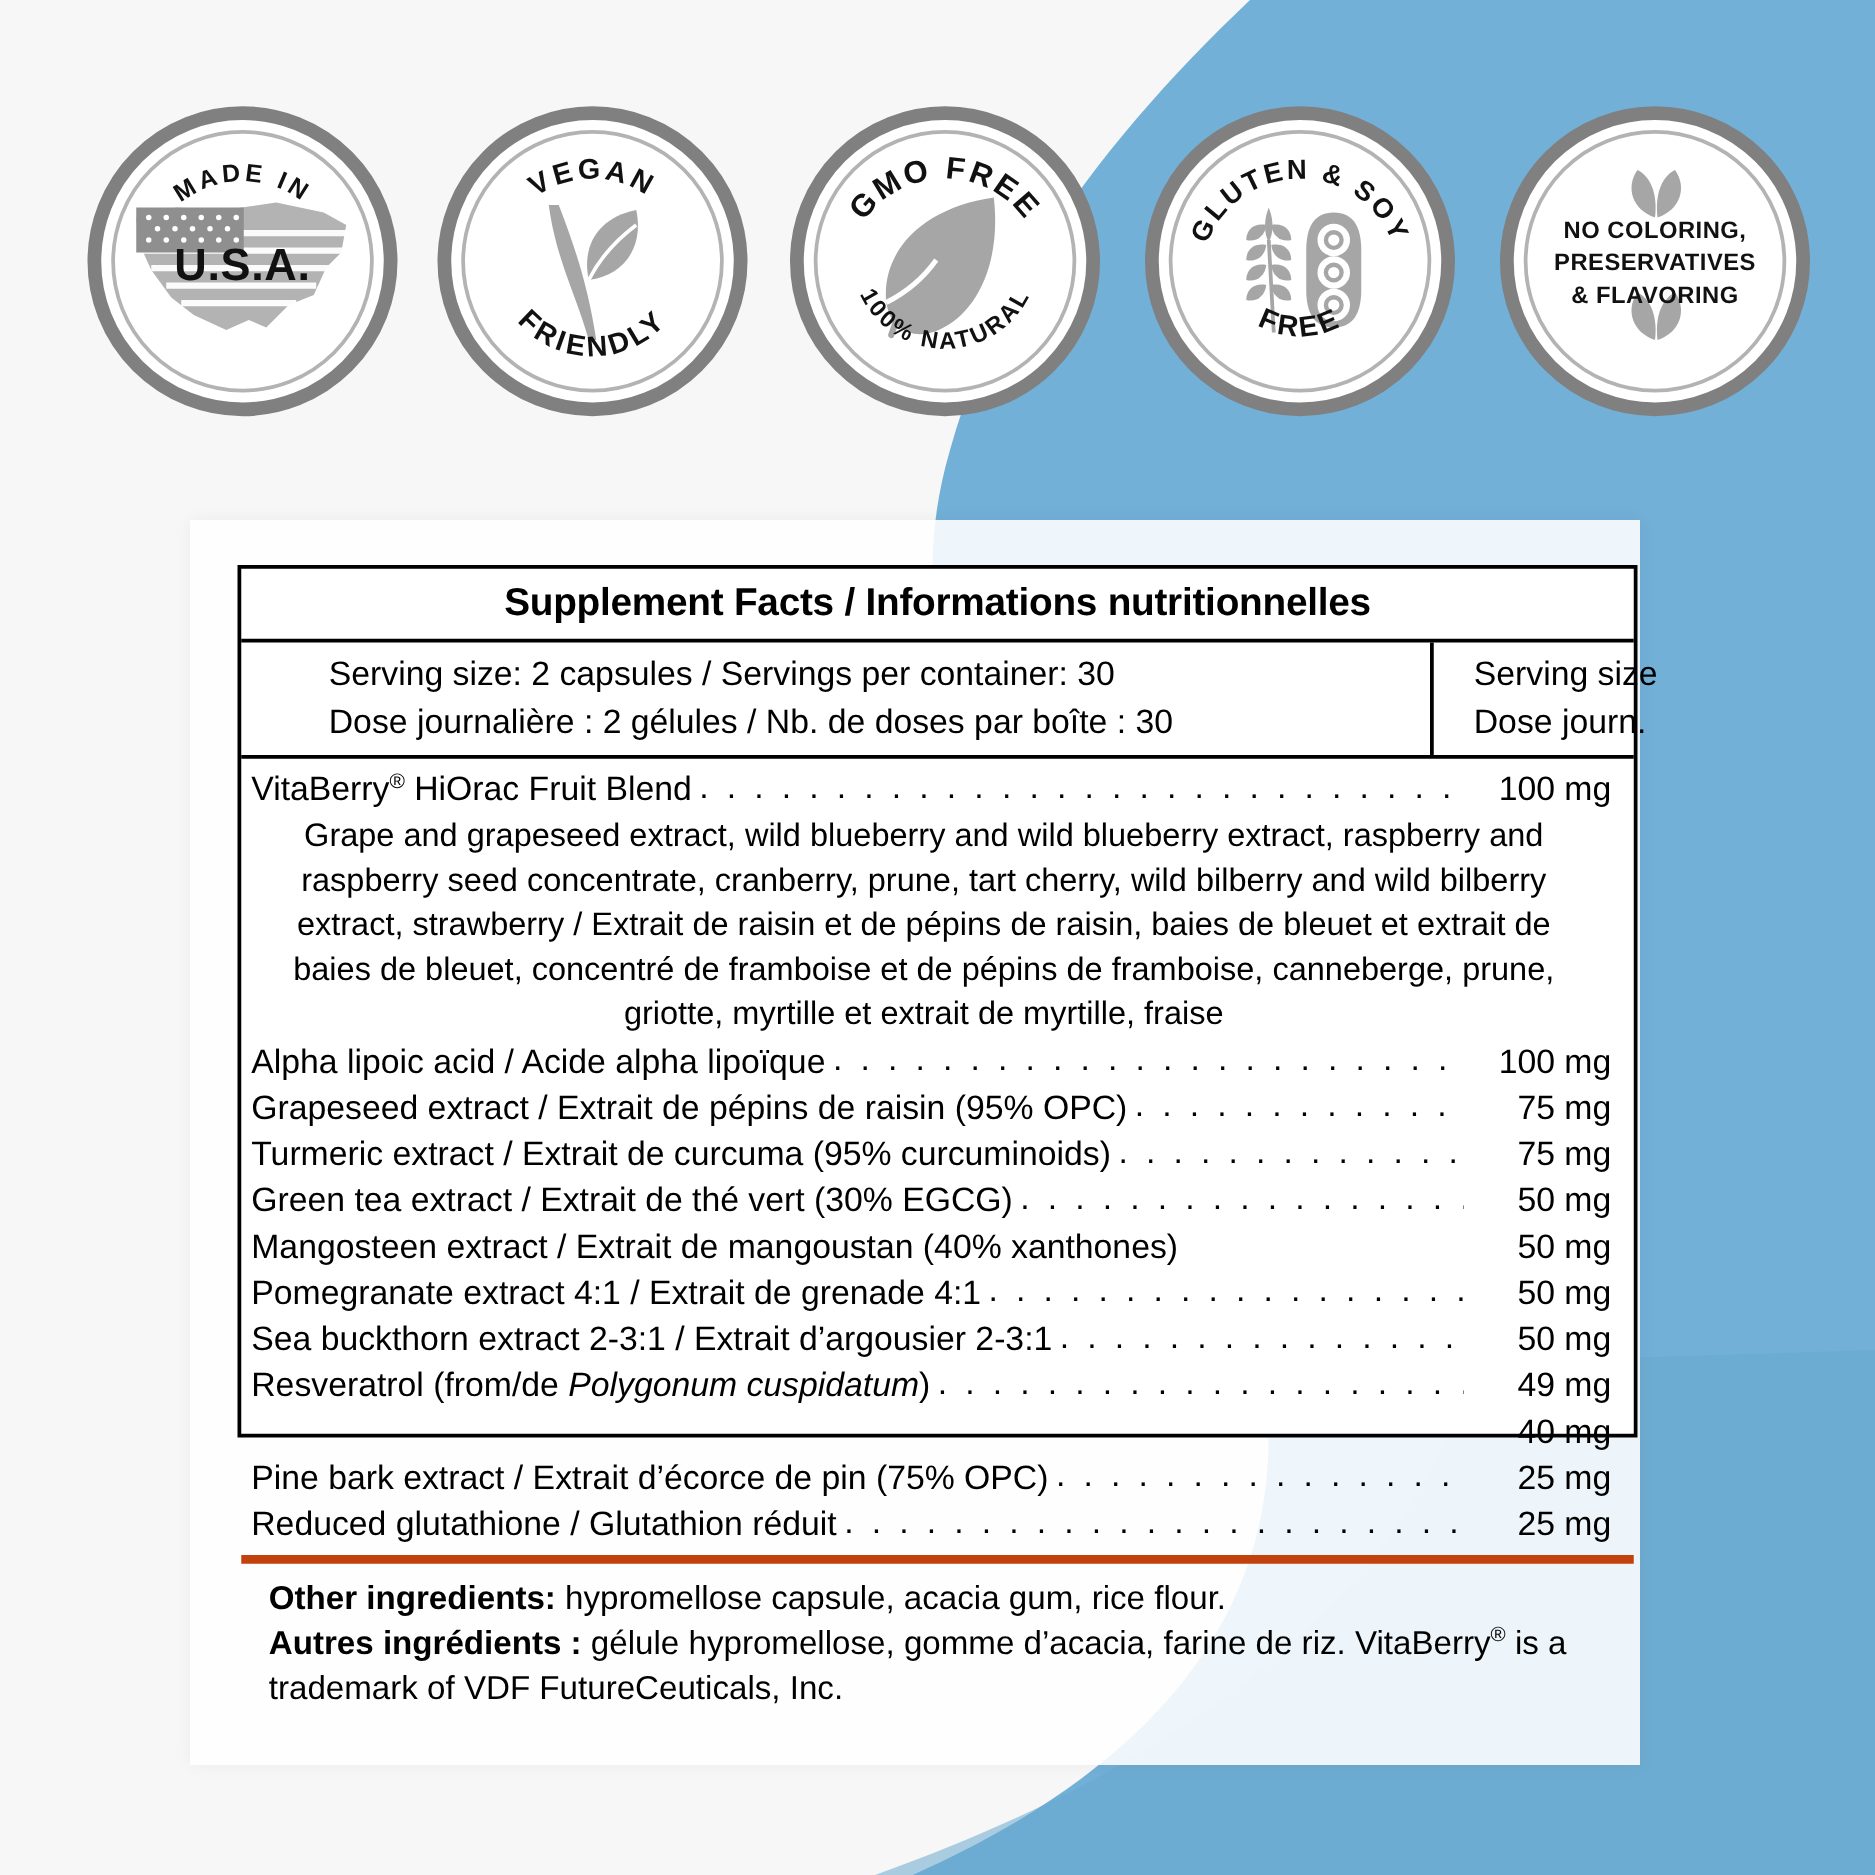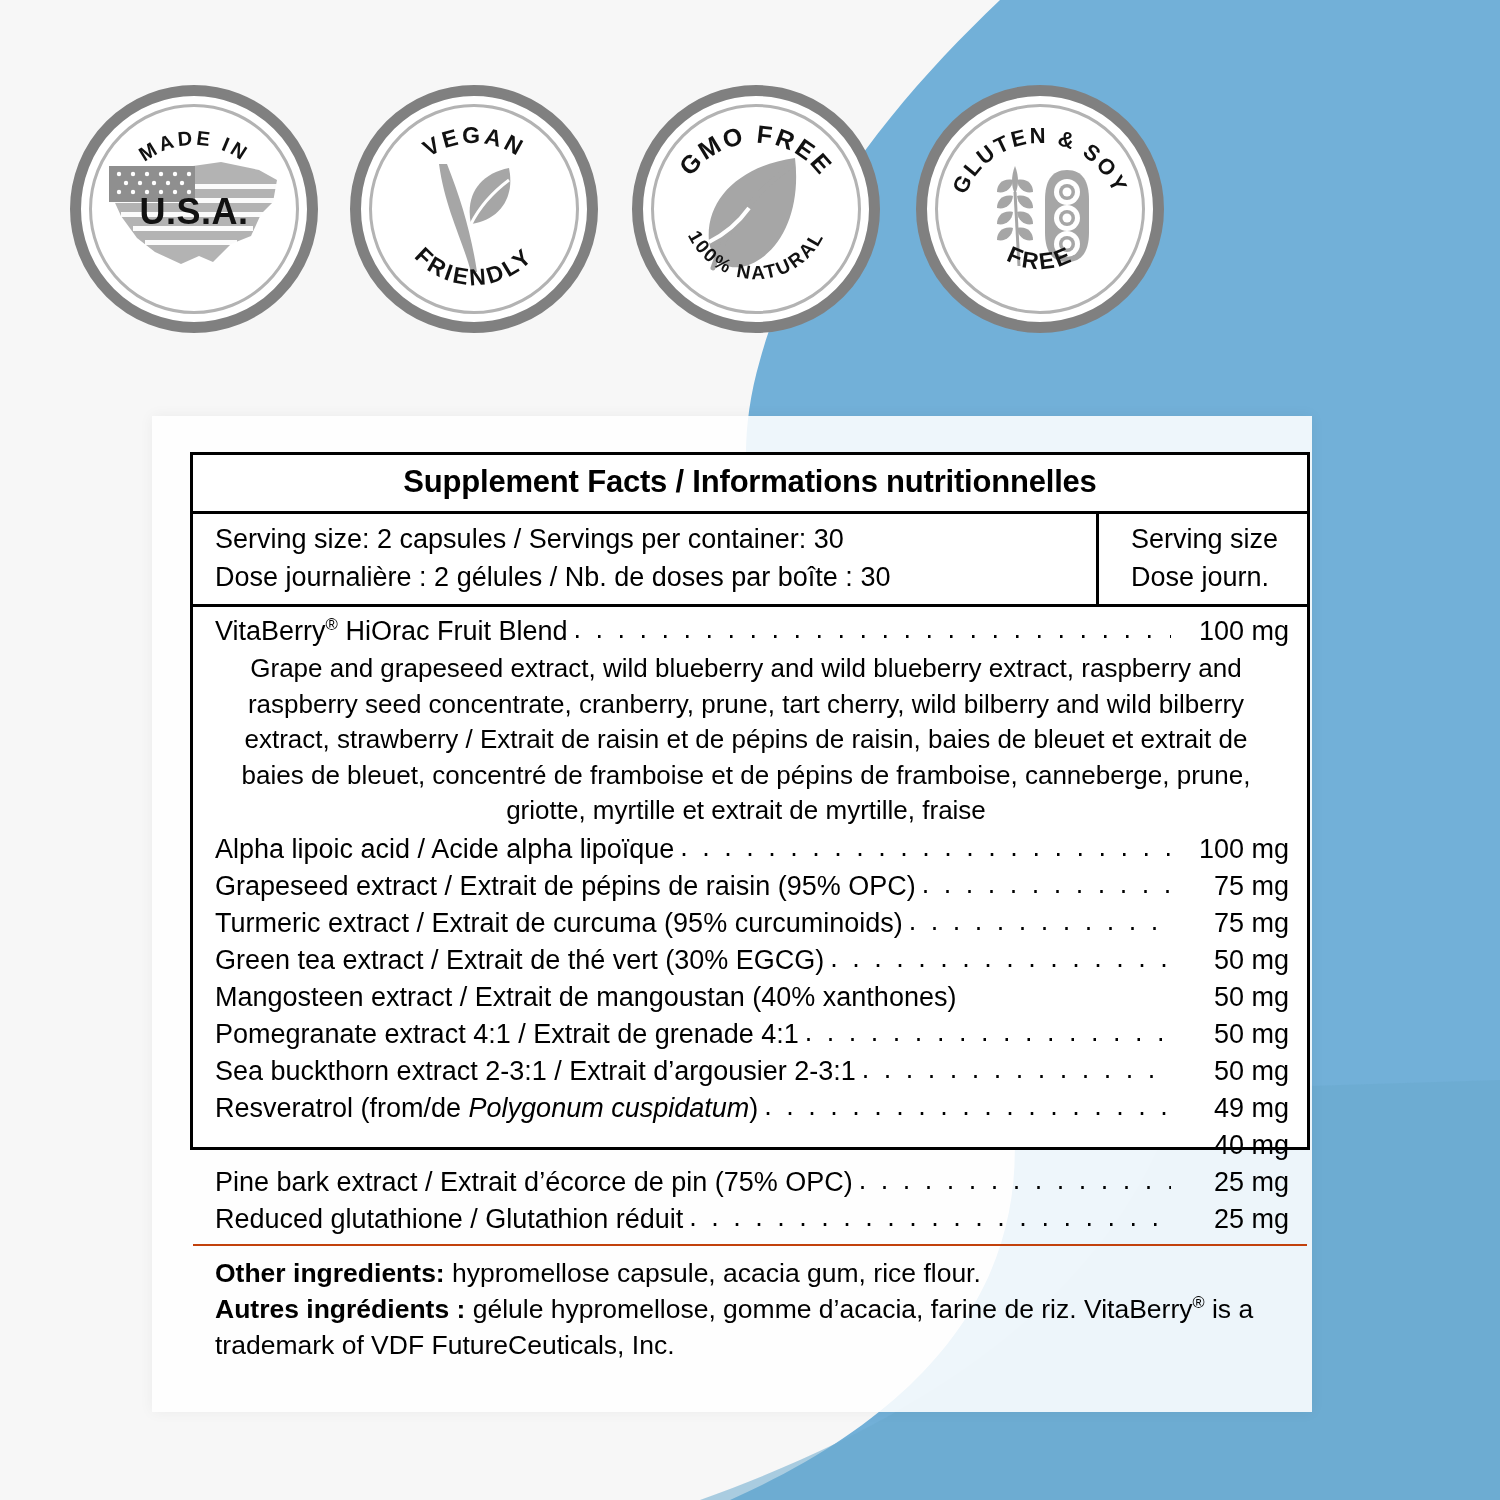--- a/index.html
+++ b/index.html
@@ -29,25 +29,25 @@
         background:rgba(255,255,255,0.88);z-index:4;
         box-shadow:0 0 14px rgba(0,0,0,0.05);}
   .panel{position:absolute;left:190px;top:452px;width:1120px;height:698px;
         background:#ffffff;border:3px solid #000;box-sizing:border-box;z-index:5;
         font-family:"Liberation Sans",sans-serif;color:#000;}
 
   .sf-title{ text-align:center;font-size:31px;font-weight:bold;letter-spacing:-0.2px;
         padding:9px 0 11px;border-bottom:3px solid #000;}
   .serv-row{display:flex;border-bottom:3px solid #000;}
   .serv-left{flex:0 0 906px;padding:6px 0 8px 22px;box-sizing:border-box;
-        border-right:3px solid #000;}
+        border-right:3px solid #000;margin-left:48px;}
   .serv-right{flex:1;padding:6px 0 8px 32px;box-sizing:border-box;}
   .serv-line{font-size:27px;line-height:38px;white-space:nowrap;}
 
-  .ing-body{padding:6px 18px 6px 22px;border-bottom:2px solid #c2410c;}
+  .ing-body{padding:6px 18px 6px 8px;border-bottom:7px solid #c2410c;}
   .blend-head{display:flex;align-items:baseline;font-size:27px;line-height:36px;}
   .blend-name{white-space:nowrap;}
   .leader{flex:1 1 auto;overflow:hidden;white-space:nowrap;
           font-size:27px;letter-spacing:3.5px;color:#000;padding:0 6px;
           transform:translateY(-2px);}
   .amt{flex:0 0 118px;text-align:right;white-space:nowrap;font-size:27px;}
   .blend-desc{font-size:26px;line-height:35.5px;margin:2px;padding-right:12px;text-align:center;}
 
   .ing-line{display:flex;align-items:baseline;font-size:27px;line-height:37px;}
   .ing-name{white-space:nowrap;}
@@ -206,20 +206,39 @@
           <text class="arc-text" font-size="22" letter-spacing="2.4">
             <textPath href="#arcTop4" startOffset="50%" text-anchor="middle">GLUTEN &amp; SOY</textPath>
           </text>
           <text class="arc-text" font-size="23" letter-spacing="2.6">
             <textPath href="#arcBot4" startOffset="50%" text-anchor="middle">FREE</textPath>
           </text>
         </svg>
       </div>
     </div>
 
+    <div class="badge" style="left:1200px">
+      <div class="badge-inner">
+        <svg viewBox="0 0 226 226">
+          <g fill="#a6a6a6">
+            <g transform="translate(113,48)">
+              <path d="M0 30 C -18 24, -24 6, -14 -8 C -2 -2, 2 14, 0 30 Z"></path>
+              <path d="M2 30 C 20 24, 26 6, 16 -8 C 4 -2, 0 14, 2 30 Z"></path>
+            </g>
+            <g transform="translate(113,146)">
+              <path d="M0 30 C -18 24, -24 6, -14 -8 C -2 -2, 2 14, 0 30 Z"></path>
+              <path d="M2 30 C 20 24, 26 6, 16 -8 C 4 -2, 0 14, 2 30 Z"></path>
+            </g>
+          </g>
+          <text x="113" y="94" text-anchor="middle" font-size="19" font-weight="bold" fill="#111" letter-spacing="0.4">NO COLORING,</text>
+          <text x="113" y="120" text-anchor="middle" font-size="19" font-weight="bold" fill="#111" letter-spacing="0.4">PRESERVATIVES</text>
+          <text x="113" y="146" text-anchor="middle" font-size="19" font-weight="bold" fill="#111" letter-spacing="0.4">&amp; FLAVORING</text>
+        </svg>
+      </div>
+    </div>
   </div>
 
   <div class="card"></div>
 
   <div class="panel">
 
     <div class="sf-title">Supplement Facts / Informations nutritionnelles</div>
 
     <div class="serv-row">
       <div class="serv-left">

